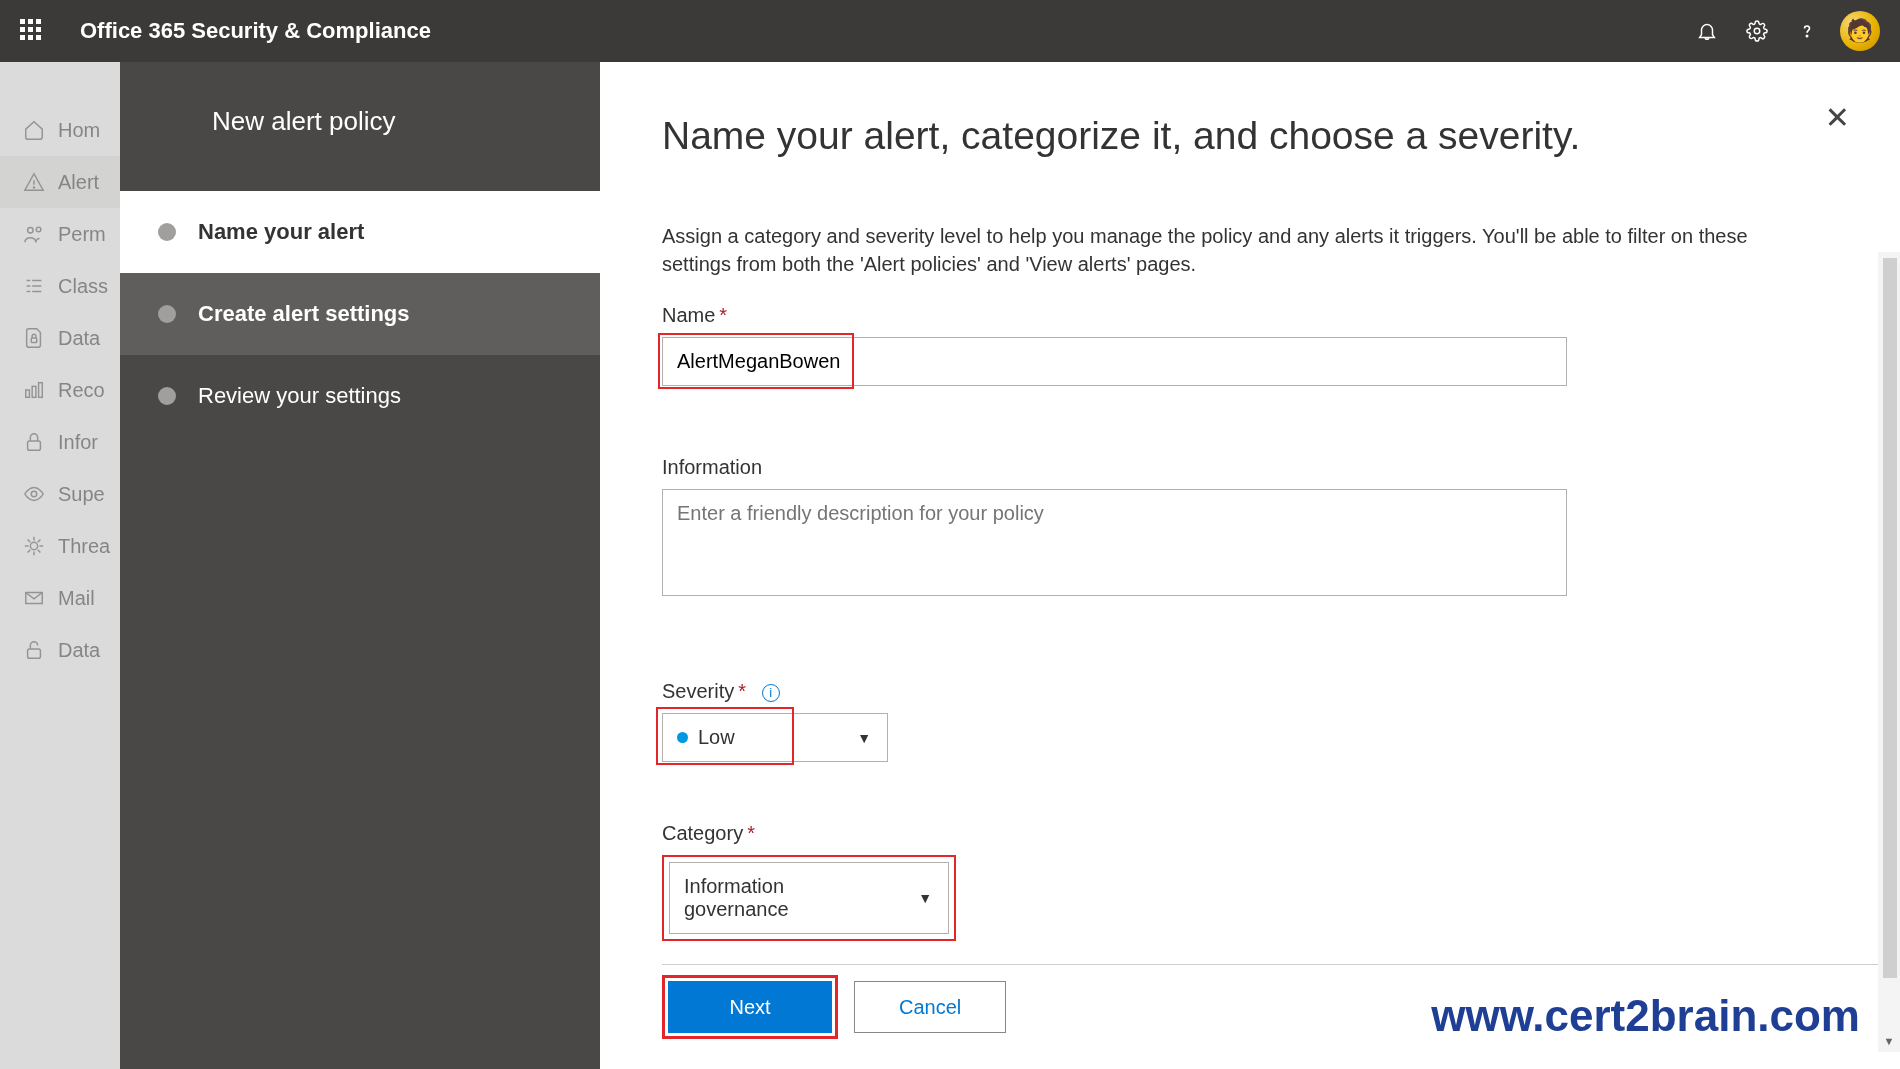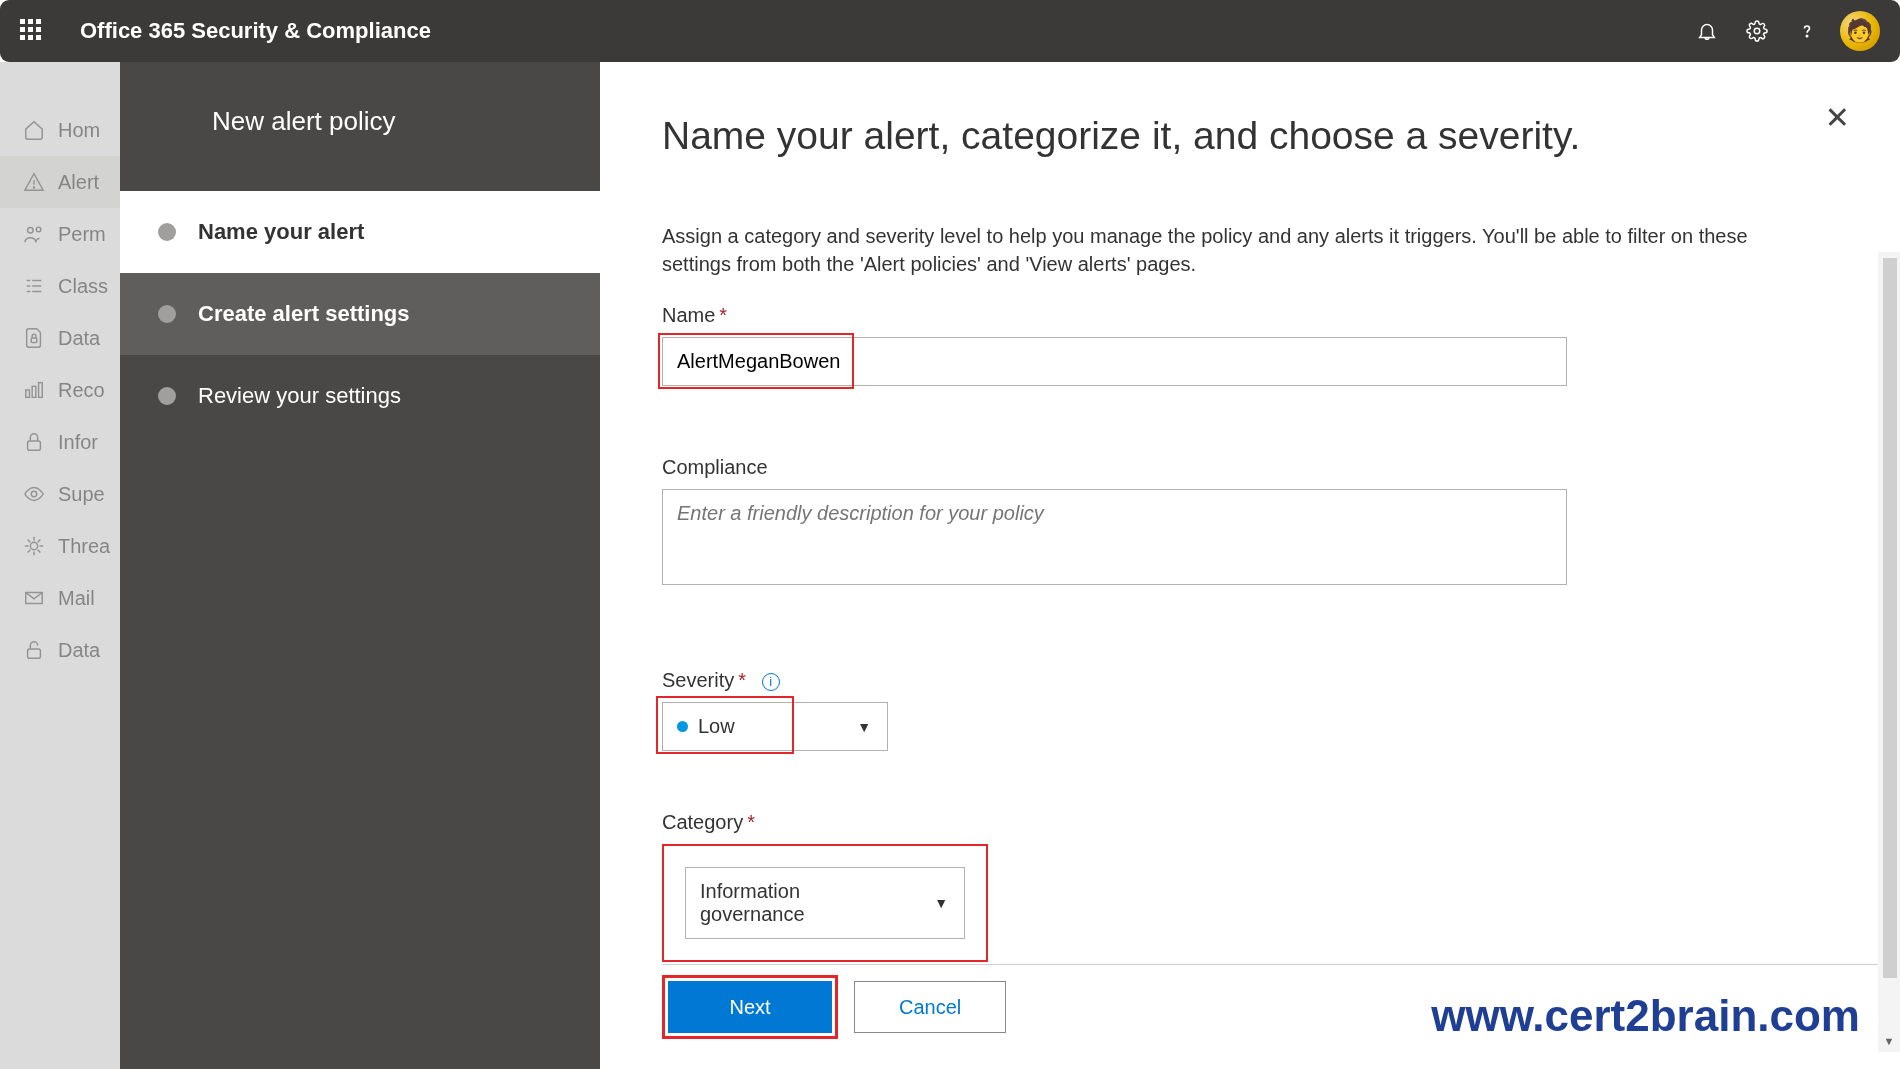--- a/index.html
+++ b/index.html
@@ -1,18 +1,18 @@
 <!DOCTYPE html>
 <html><head>
 <meta charset="utf-8">
 <style>
 * { box-sizing: border-box; margin: 0; padding: 0; }
 body { font-family: "Segoe UI", Arial, sans-serif; background: #fff; color: #333; overflow: hidden; width: 1900px; height: 1069px; }
 
-.topbar { height: 62px; background: #3b3a39; color: #fff; display: flex; align-items: center; padding: 0 20px; border-radius: 9px; }
+.topbar { height: 62px; background: #3b3a39; color: #fff; display: flex; align-items: center; padding: 0 20px; }
 .waffle { width: 24px; height: 24px; display: grid; grid-template-columns: repeat(3,5px); grid-template-rows: repeat(3,5px); gap: 3px; margin-right: 36px; cursor:pointer; }
 .waffle span { background: #fff; width: 5px; height: 5px; }
 .topbar-title { font-size: 22px; font-weight: 600; flex: 0 0 auto; }
 .topbar-spacer { flex: 1; }
 .topbar-icon { width: 50px; height: 50px; display:flex; align-items:center; justify-content:center; color:#fff; cursor:pointer; }
 .avatar { width: 40px; height: 40px; border-radius: 50%; background: radial-gradient(circle at 30% 30%,#f6d776,#e8b400 55%,#c98b00 100%); margin-left:8px; display:flex; align-items:center; justify-content:center; font-size:22px; cursor:pointer; }
 
 .main { display:flex; position:relative; width: 1900px; height: 1007px; }
 
 .leftnav { width: 120px; background: #f3f2f1; padding-top: 42px; position: relative; }
@@ -32,23 +32,23 @@
 .content-panel { flex:1; background:#fff; position:relative; padding: 46px 60px 0 62px; }
 .close-x { position:absolute; right:40px; top:28px; font-size:30px; color:#444; cursor:pointer; padding:10px; }
 .content-heading { font-size: 39px; font-weight:400; color:#333; margin-bottom:64px; padding-top:6px; }
 .content-sub { font-size:20px; color:#333; max-width:1150px; margin-bottom:26px; line-height:1.4; }
 
 .field-label { font-size:20px; color:#333; margin-bottom:10px; margin-top:14px; }
 .req { color:#a4262c; margin-left:4px; }
 .info-icon { display:inline-flex; align-items:center; justify-content:center; width:18px; height:18px; border:1.5px solid #0078d4; border-radius:50%; color:#0078d4; font-size:13px; margin-left:10px; vertical-align:middle; }
 
 .text-input { width: 905px; border:1px solid #b3b0ad; padding: 12px 14px; font-size:20px; font-family:inherit; }
-.textarea-input { width:905px; height:96px; border:1px solid #b3b0ad; padding:12px 14px; font-size:20px; font-family:inherit; resize:none;font-style:italic; }
-
-.red-box { border:2.5px solid #e3262a; padding:21px; display:inline-block;text-decoration:underline; }
+.textarea-input { width:905px; height:107px; border:1px solid #b3b0ad; padding:12px 14px; font-size:20px; font-family:inherit; resize:none; }
+
+.red-box { border:2.5px solid #e3262a; padding:5px; display:inline-block;text-decoration:underline; }
 
 .dropdown { border:1px solid #b3b0ad; display:inline-flex; align-items:center; font-size:20px; background:#fff; }
 .dropdown.severity { width:226px; }
 .dropdown.category { width:280px; }
 .dropdown-text { padding:12px 14px; flex:1; display:flex; align-items:center; gap:10px; }
 .dropdown-caret { padding:0 16px; font-size:14px; color:#333; }
 .sev-dot { width:11px; height:11px; border-radius:50%; background:#0099e0; display:inline-block; }
 
 .footer-row { position:absolute; left:62px; bottom:30px; display:flex; gap:16px; align-items:center; }
 .btn { height:52px; padding:0 44px; font-size:20px; border:1px solid #8a8886; background:#fff; color:#0078d4; cursor:pointer; }
@@ -247,21 +247,21 @@
     <p class="content-sub">Assign a category and severity level to help you manage the policy and any alerts it triggers. You'll be able to filter on these settings from both the 'Alert policies' and 'View alerts' pages.</p>
 
     <div class="field-label">
       <span>Name</span><span class="req">*</span>
     </div>
     <div class="name-wrap">
       <input type="text" class="text-input" value="AlertMeganBowen" style="">
       <div class="name-overlay"></div>
     </div>
 
-    <div class="field-label" style="margin-top:70px;">Compliance</div>
+    <div class="field-label" style="margin-top:70px;">Information</div>
     <textarea class="textarea-input" placeholder="Enter a friendly description for your policy" style=""></textarea>
 
     <div class="field-label" style="margin-top:80px;">
       <span>Severity</span><span class="req">*</span>
       <span class="info-icon">i</span>
     </div>
     <div class="sev-wrap">
       <div class="dropdown severity">
         <div class="dropdown-text">
             <span class="sev-dot"></span>

